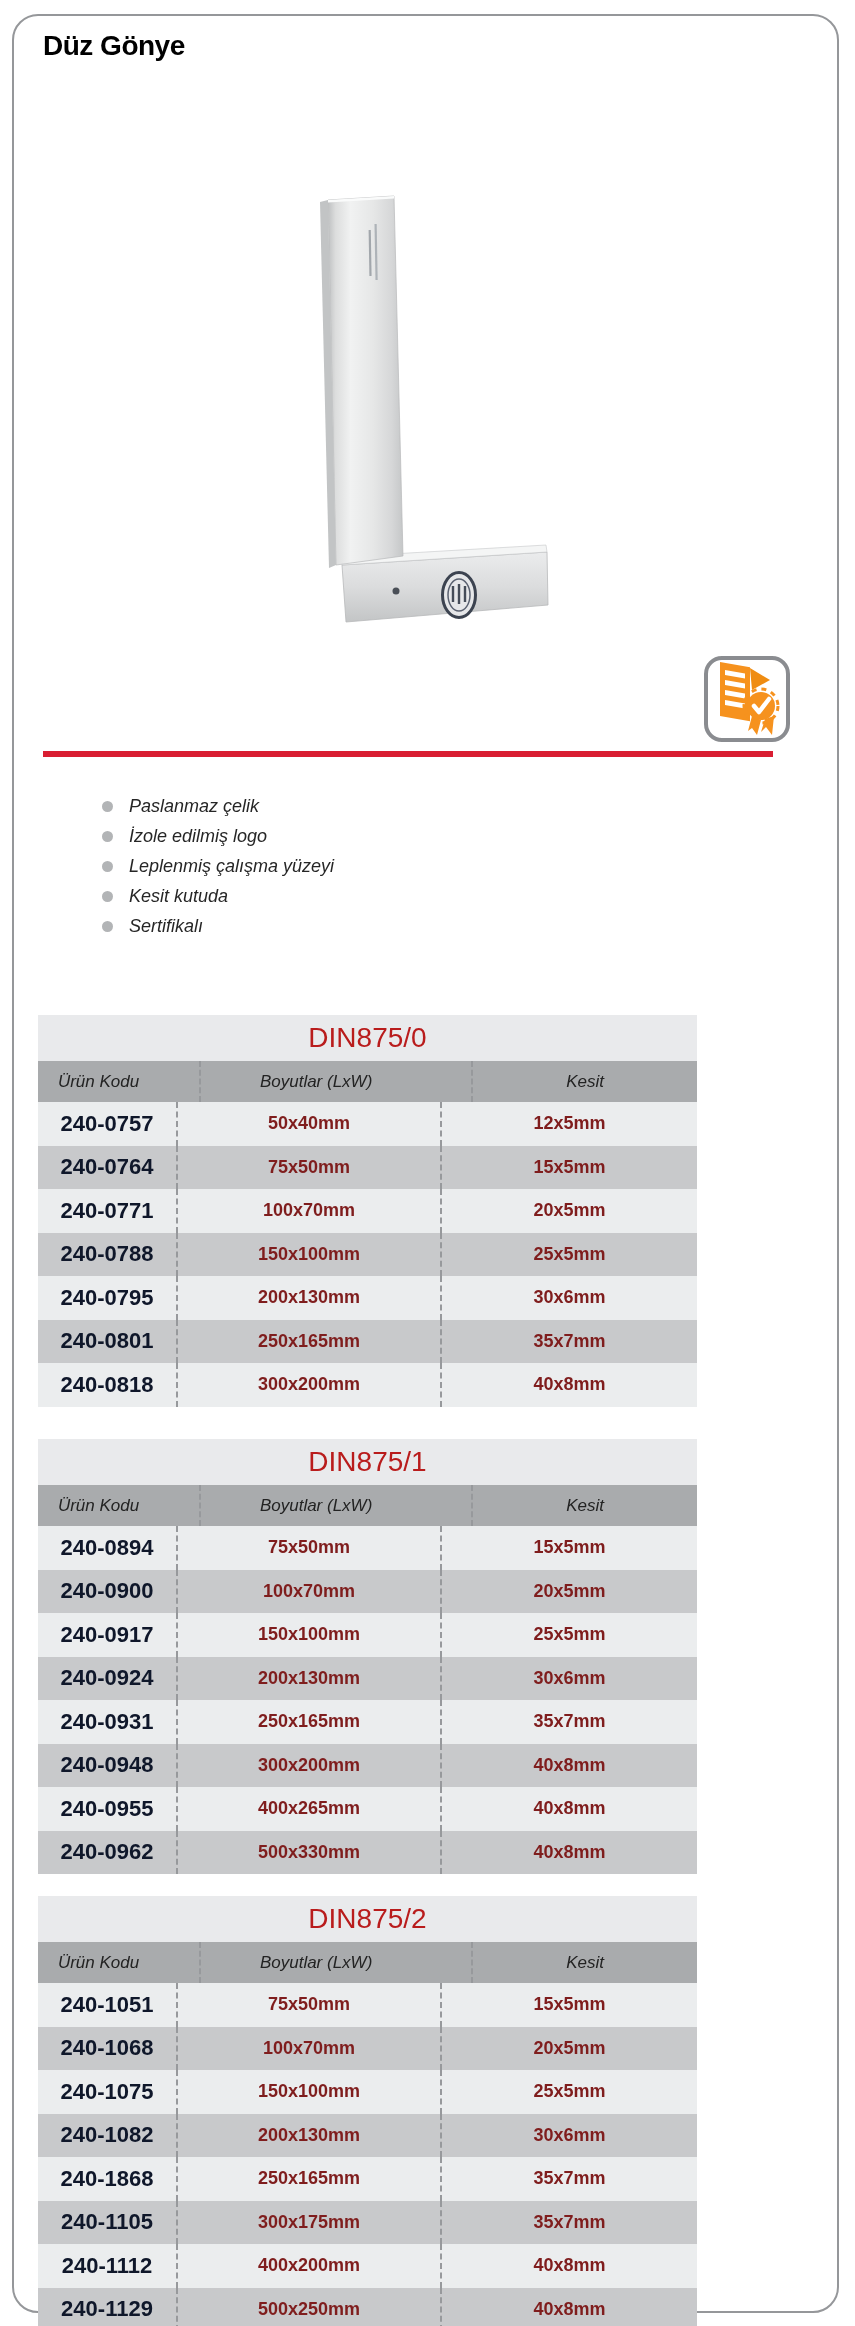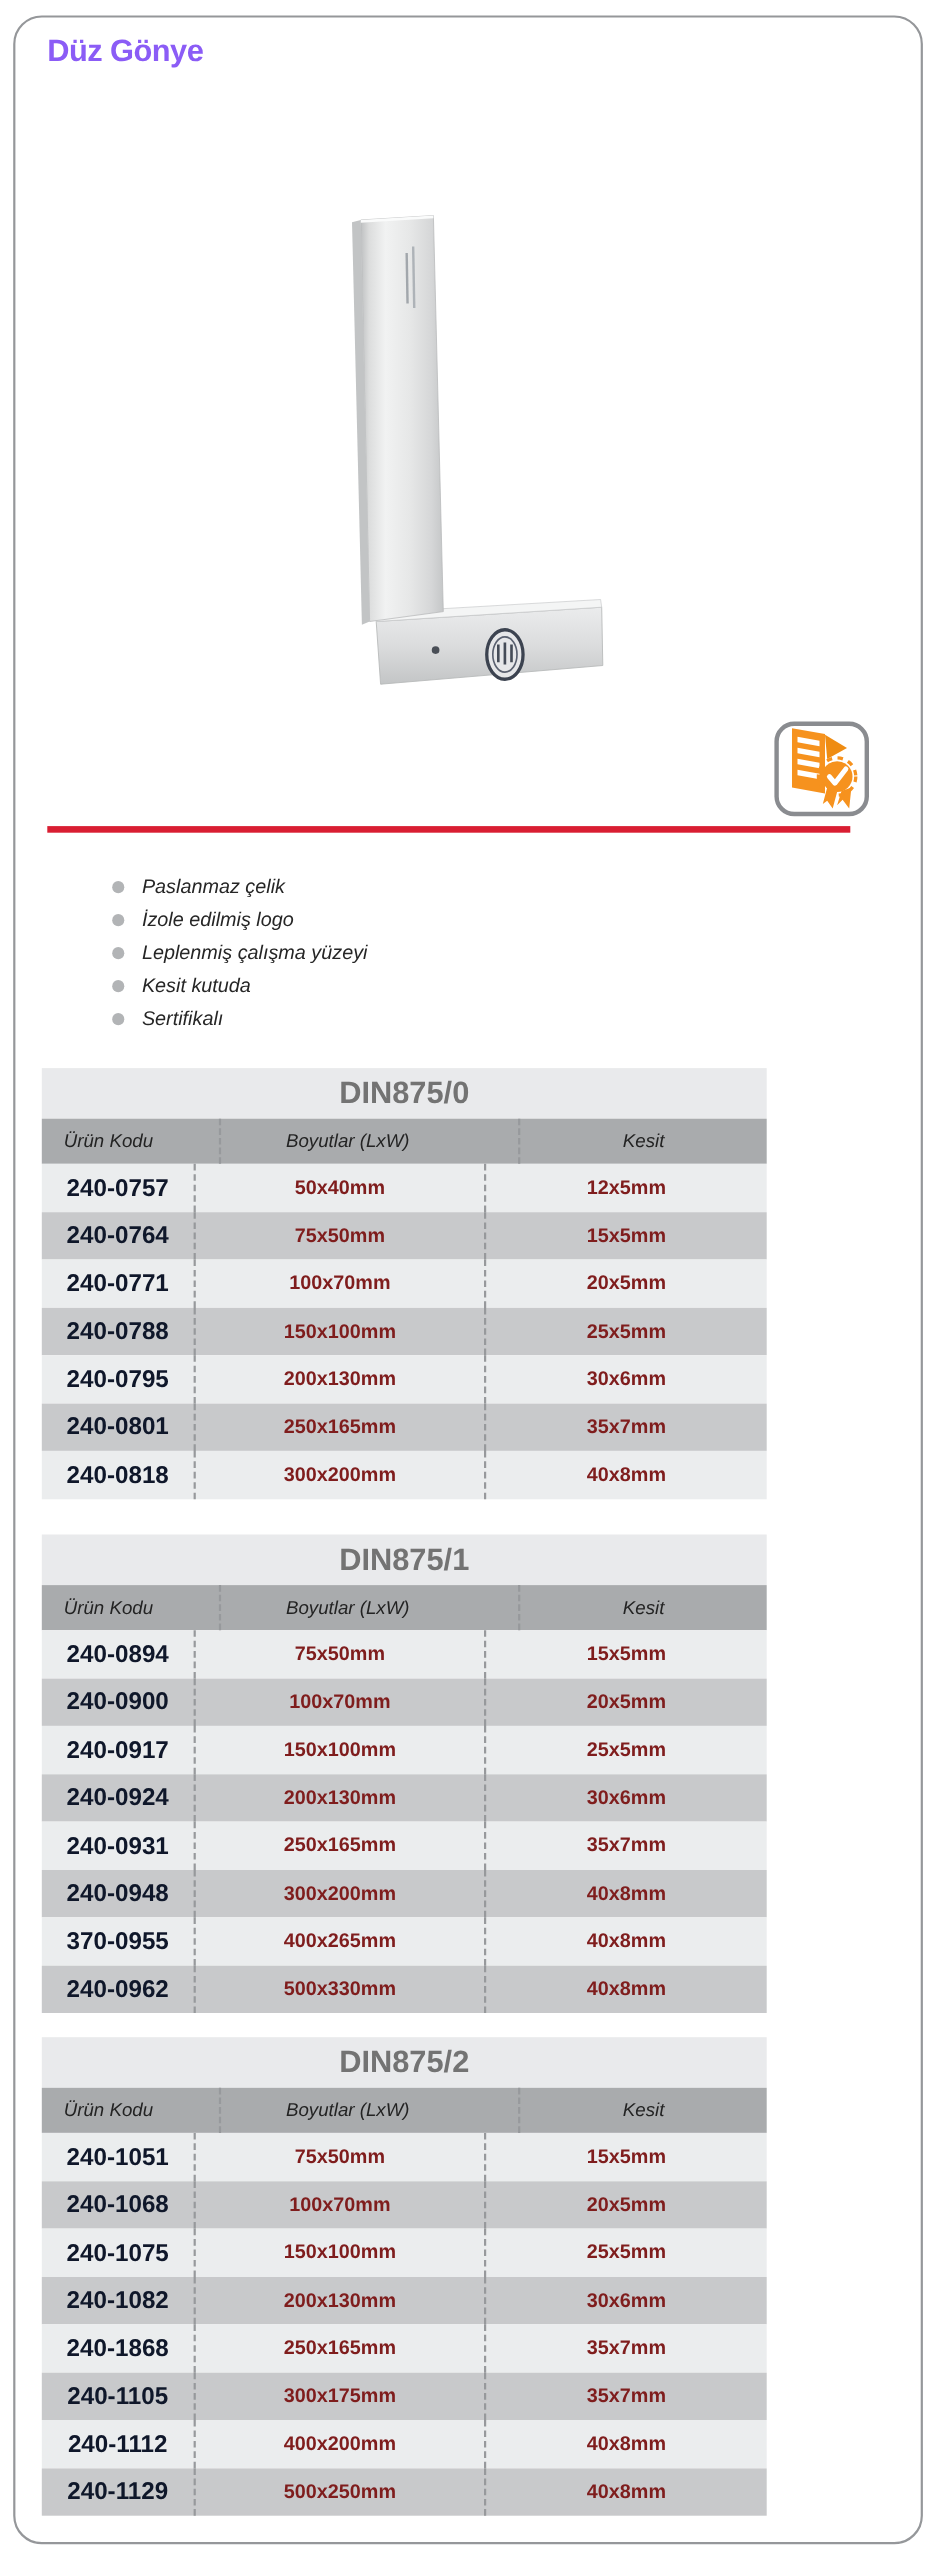--- a/index.html
+++ b/index.html
@@ -1,33 +1,33 @@
 <!DOCTYPE html>
 <html><head>
 <meta charset="utf-8">
 <style>
   html,body{margin:0;padding:0;background:#ffffff;}
   #sheet{position:relative;width:855px;height:2326px;background:#ffffff;overflow:hidden;
          font-family:"Liberation Sans",sans-serif;}
   .frame{position:absolute;left:12px;top:14px;width:827px;height:2299px;
          border:2px solid #95979a;border-radius:26px;box-sizing:border-box;}
   .page-title{position:absolute;left:43px;top:30px;font-size:28px;font-weight:bold;
-         color:#8b5cf6;letter-spacing:-0.5px;}
+         color:#000000;letter-spacing:-0.5px;}
   .product{position:absolute;left:315px;top:188px;width:240px;height:450px;}
   .cert{position:absolute;left:704px;top:656px;width:86px;height:86px;
         border:4px solid #8a8c90;border-radius:18px;background:#fff;box-sizing:border-box;}
   .red-line{position:absolute;left:43px;top:751px;width:730px;height:6px;background:#d91e32;}
   .features{position:absolute;left:86px;top:775px;list-style:none;margin:16px;padding:0;font-style:italic;}
   .features li{position:relative;padding-left:27px;height:30px;line-height:30px;
         font-size:18px;color:#262626;}
   .features li::before{content:"";position:absolute;left:0;top:10px;width:11px;height:11px;
         border-radius:50%;background:#b2b4b6;}
   .table-block{position:absolute;left:38px;width:659px;}
   .tb-title{height:46px;background:#e9eaec;display:flex;align-items:center;justify-content:center;
-        font-size:28px;font-weight:bold;color:#737373;}
+        font-size:28px;font-weight:normal;color:#b91c1c;margin-top:44px;}
   .tb-header{height:41px;background:#a9abad;display:flex;gap:40px;}
   .tb-row{height:43.5px;display:flex;}
   .tb-body .tb-row:nth-child(odd){background:#ebedee;}
   .tb-body .tb-row:nth-child(even){background:#c8c9cb;}
   .cell{display:flex;align-items:center;justify-content:center;box-sizing:border-box;}
   .c0{width:138px;}
   .c1{width:264px;border-left:2px dashed #97999c;}
   .c2{width:257px;border-left:2px dashed #97999c;}
   .hcell{font-style:italic;font-size:17px;color:#232323;}
   .code{font-weight:bold;font-size:22px;color:#0f172a;}
@@ -186,21 +186,21 @@
             <div class="cell c0 code">240-0931</div>
             <div class="cell c1 dim">250x165mm</div>
             <div class="cell c2 dim">35x7mm</div>
           </div>
           <div class="tb-row">
             <div class="cell c0 code">240-0948</div>
             <div class="cell c1 dim">300x200mm</div>
             <div class="cell c2 dim">40x8mm</div>
           </div>
           <div class="tb-row">
-            <div class="cell c0 code">370-0955</div>
+            <div class="cell c0 code">240-0955</div>
             <div class="cell c1 dim">400x265mm</div>
             <div class="cell c2 dim">40x8mm</div>
           </div>
           <div class="tb-row">
             <div class="cell c0 code">240-0962</div>
             <div class="cell c1 dim">500x330mm</div>
             <div class="cell c2 dim">40x8mm</div>
           </div>
         </div>
       </div>

